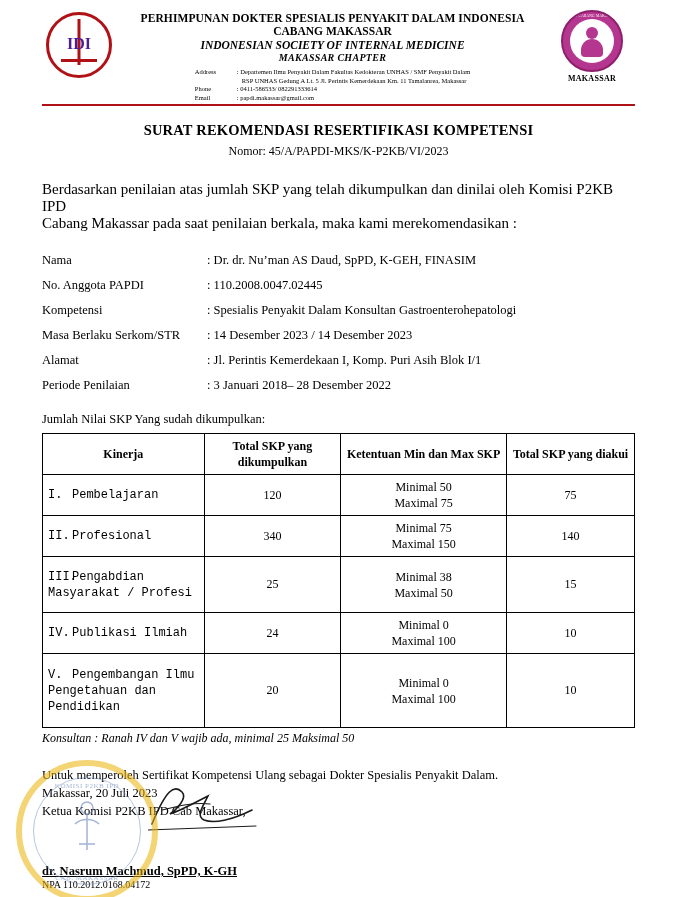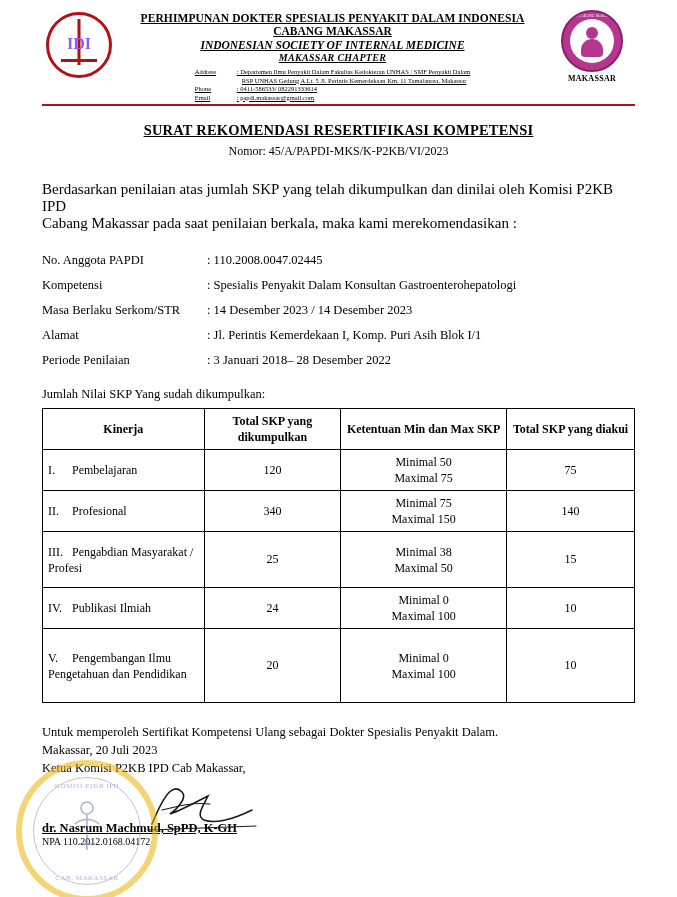--- a/index.html
+++ b/index.html
@@ -58,37 +58,36 @@
   }
   .idi-logo .idi-text {
     position: absolute;
     left: 0;
     right: 0;
     top: 20px;
     text-align: center;
     font-family: "Liberation Serif", serif;
     font-weight: bold;
     font-size: 16px;
-    color: #8b5cf6;
+    color: #4c1d95;
     letter-spacing: 0px;
   }
   .idi-logo .base {
     position: absolute;
     left: 12px;
     right: 12px;
     bottom: 6px;
     height: 7px;
     border-top: 3px solid #b01116;
   }
 
   .head-center {
     flex: 1 1 auto;
     text-align: center;
     padding-top: 2px;
-    text-decoration: underline;
   }
   .head-center .l1 {
     font-weight: bold;
     font-size: 11.5px;
     letter-spacing: 0.1px;
     line-height: 13px;
   }
   .head-center .l2 {
     font-weight: bold;
     font-size: 11.5px;
@@ -189,21 +188,20 @@
     border: none;
     border-top: 2px solid #b01116;
     margin: 2px 0 0 0;
   }
 
   
   .doc-title {
     text-align: center;
     font-weight: bold;
     font-size: 14.5px;
-    text-decoration: underline;
     margin-top: 16px;
     letter-spacing: 0.2px;
   }
   .doc-number {
     text-align: center;
     font-size: 12px;
     margin-top: 5px;
   }
 
   
@@ -254,20 +252,21 @@
   table.skp td.num {
     text-align: center;
   }
   table.skp td.ket {
     text-align: center;
     line-height: 16px;
   }
   table.skp td.kin {
     text-align: left;
     line-height: 16px;
+    font-family: Liberation Mono, monospace;
   }
   .rom {
     display: inline-block;
     width: 24px;
   }
   .col1 { width: 142px; }
   .col2 { width: 118px; }
   .col3 { width: 146px; margin-left: 32px; }
   .col4 { width: 110px; }
 
@@ -395,20 +394,24 @@
   <div class="doc-title">SURAT REKOMENDASI RESERTIFIKASI KOMPETENSI</div>
   <div class="doc-number">Nomor:  45/A/PAPDI-MKS/K-P2KB/VI/2023</div>
 
   <div class="para">
     <div>Berdasarkan penilaian atas jumlah SKP yang telah dikumpulkan dan dinilai oleh Komisi P2KB IPD</div>
     <div>Cabang Makassar pada saat penilaian berkala, maka kami merekomendasikan :</div>
   </div>
 
   <div class="fields">
     <div class="field-row">
+      <div class="field-label">Nama</div>
+      <div class="field-value">: Dr. dr. Nu’man AS Daud, SpPD, K-GEH, FINASIM</div>
+    </div>
+    <div class="field-row">
       <div class="field-label">No. Anggota PAPDI</div>
       <div class="field-value">: 110.2008.0047.02445</div>
     </div>
     <div class="field-row">
       <div class="field-label">Kompetensi</div>
       <div class="field-value">: Spesialis Penyakit Dalam Konsultan Gastroenterohepatologi</div>
     </div>
     <div class="field-row">
       <div class="field-label">Masa Berlaku Serkom/STR</div>
       <div class="field-value">: 14 Desember 2023 / 14 Desember 2023</div>
@@ -486,20 +489,21 @@
         <td class="num">20</td>
         <td class="ket">
           <div>Minimal 0</div>
           <div>Maximal 100</div>
         </td>
         <td class="num">10</td>
       </tr>
     </tbody>
   </table>
 
+  <div class="note">Konsultan : Ranah IV dan V wajib ada, minimal 25 Maksimal 50</div>
 
   <div class="closing">
     <div>Untuk memperoleh Sertifikat Kompetensi Ulang sebagai Dokter Spesialis Penyakit Dalam.</div>
     <div>Makassar,  20 Juli 2023</div>
     <div>Ketua Komisi P2KB IPD Cab Makassar,</div>
   </div>
 
   <div class="sign-block">
     <div class="sign-name">dr. Nasrum Machmud, SpPD, K-GH</div>
     <div class="sign-npa">NPA 110.2012.0168.04172</div>

